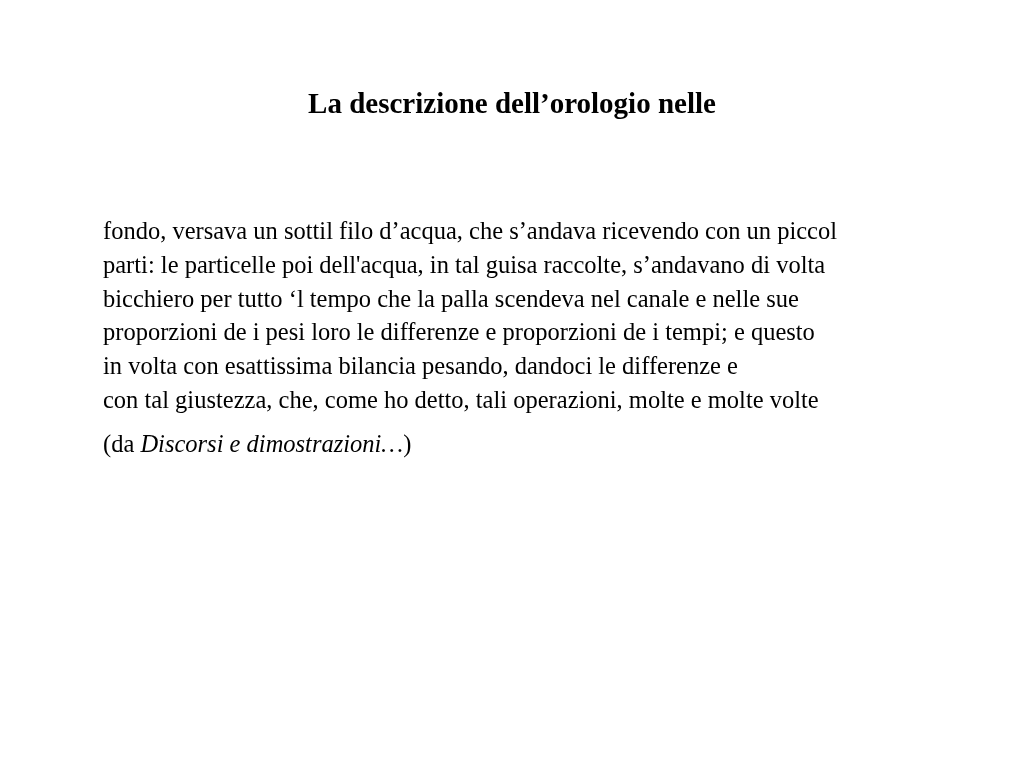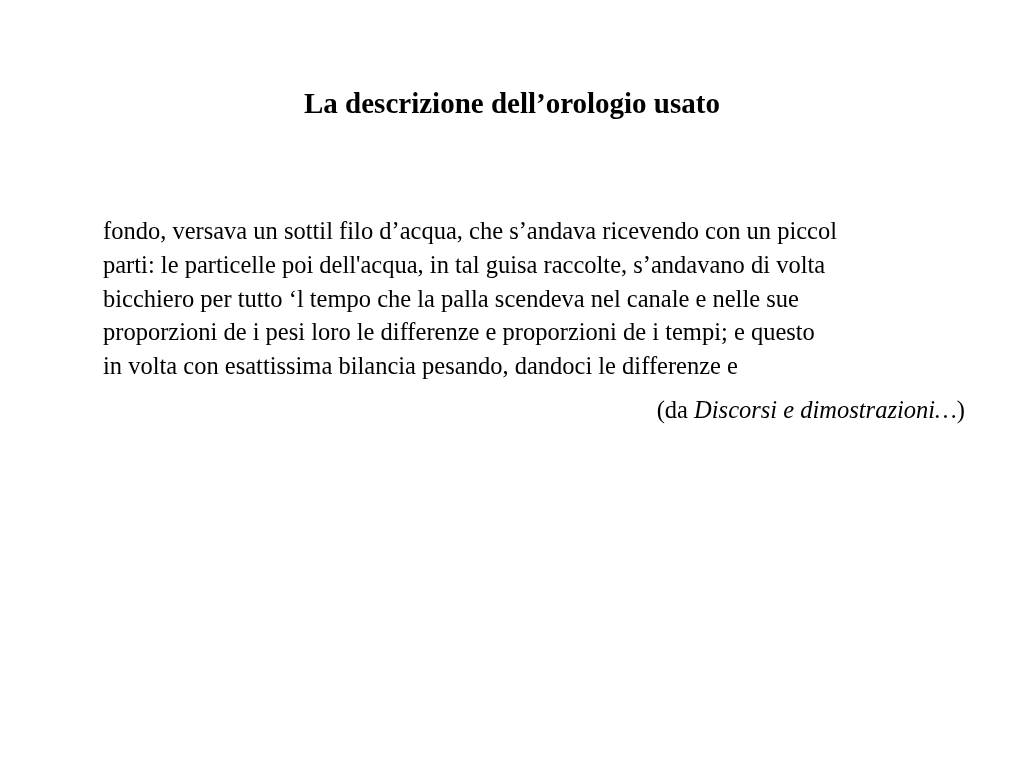--- a/index.html
+++ b/index.html
@@ -36,39 +36,39 @@
     width: 862px;
     font-size: 24.5px;
     line-height: 33.8px;
     color: #000000;
   }
   .body-line {
     white-space: nowrap;
   }
   .citation-line {
     margin-top: 10px;
-    text-align: right;
     white-space: nowrap;
     font-size: 24.5px;
     line-height: 33.8px;
   }
   .citation-work {
     font-style: italic;
   }
 </style>
 </head>
 <body>
 
 <div class="slide">
-  <h1 class="slide-title">La descrizione dell’orologio usato</h1>
+  <h1 class="slide-title">La descrizione dell’orologio nelle</h1>
 
   <div class="body-block">
     <div class="body-line">fondo, versava un sottil filo d’acqua, che s’andava ricevendo con un piccol</div>
     <div class="body-line">parti: le particelle poi dell'acqua, in tal guisa raccolte, s’andavano di volta</div>
     <div class="body-line">bicchiero per tutto ‘l tempo che la palla scendeva nel canale e nelle sue</div>
     <div class="body-line">proporzioni de i pesi loro le differenze e proporzioni de i tempi; e questo</div>
     <div class="body-line">in volta con esattissima bilancia pesando, dandoci le differenze e</div>
+    <div class="body-line">con tal giustezza, che, come ho detto, tali operazioni, molte e molte volte</div>
 
     <div class="citation-line">
       <span>(da </span><span class="citation-work">Discorsi e dimostrazioni…</span><span>)</span>
     </div>
   </div>
 </div>
 
 </body></html>

